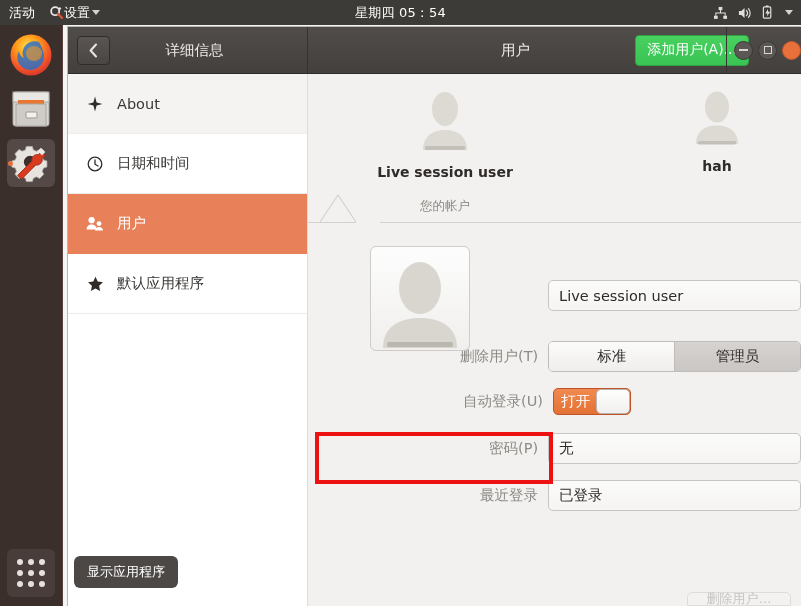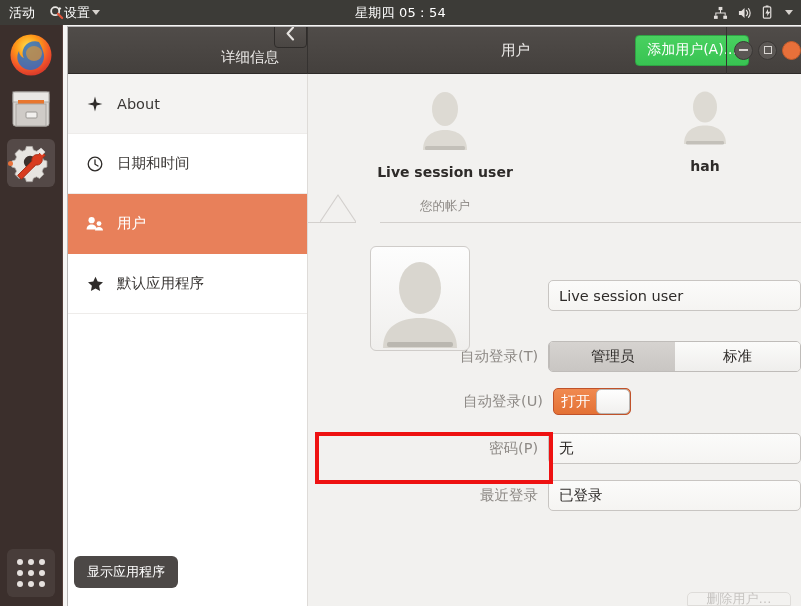--- a/index.html
+++ b/index.html
@@ -106,23 +106,22 @@
   #titlebar {
     position: relative;
     height: 47px;
     background: linear-gradient(to bottom, #504c49, #44403d);
     border-bottom: 1px solid #2d2a28;
     display: flex; align-items: center;
   }
   #tb-left {
     width: 240px; height: 62px;
     border-right: 1px solid #353230;
-    display: flex; align-items: flex-end;
-    position: relative;
-    flex-direction: column;
+    display: flex; align-items: center;
+    position: relative;
   }
   #back-btn {
     margin-left: 9px;
     width: 33px; height: 29px;
     border: 1px solid #2f2c2a;
     border-radius: 4px;
     background: linear-gradient(to bottom, #5a5552, #4a4643);
     display: flex; align-items: center; justify-content: center;
   }
   #back-btn svg { display:block; }
@@ -521,21 +520,21 @@
           <div class="user-tile" style="left:52px;">
             <svg width="52" height="66" viewBox="0 0 52 66">
               <ellipse cx="26" cy="21" rx="13" ry="17" fill="#dddad3"></ellipse>
               <path d="M4 62 c0-14 10-20 22-20 s22 6 22 20z" fill="#dddad3"></path>
               <rect x="6" y="58" width="40" height="4" rx="1.5" fill="#c3c0b9"></rect>
             </svg>
             <div class="tile-name">Live session user</div>
             <div class="tile-sub">您的帐户</div>
           </div>
 
-          <div class="user-tile" style="left:312px;">
+          <div class="user-tile" style="left:324px;">
             <svg width="48" height="60" viewBox="0 0 48 60">
               <ellipse cx="24" cy="19" rx="12" ry="15.5" fill="#dddad3"></ellipse>
               <path d="M3 56 c0-13 9.5-18.5 21-18.5 s21 5.5 21 18.5z" fill="#dddad3"></path>
               <rect x="5" y="53" width="38" height="3.6" rx="1.4" fill="#c3c0b9"></rect>
             </svg>
             <div class="tile-name">hah</div>
           </div>
 
           <div id="carousel-divider"></div>
           <svg id="carousel-notch" viewBox="0 0 60 32">
@@ -553,24 +552,24 @@
               <rect x="10" y="84" width="66" height="5" rx="2" fill="#bab7b0"></rect>
             </svg>
           </div>
 
           <div class="form-row" id="row-name" style="margin-bottom:30px; margin-top:34px;">
             <div class="form-label"></div>
             <div class="field name-field">Live session user</div>
           </div>
 
           <div class="form-row">
-            <div class="form-label">自动登录(T)</div>
+            <div class="form-label">删除用户(T)</div>
             <div id="segmented">
+              <div class="seg off">标准</div>
               <div class="seg on">管理员</div>
-              <div class="seg off">标准</div>
             </div>
           </div>
 
           <div class="form-row" style="margin-bottom:18px;">
             <div class="form-label">自动登录(U)</div>
             <div id="toggle">
               <span id="toggle-label">打开</span>
               <span id="toggle-knob"></span>
             </div>
           </div>

